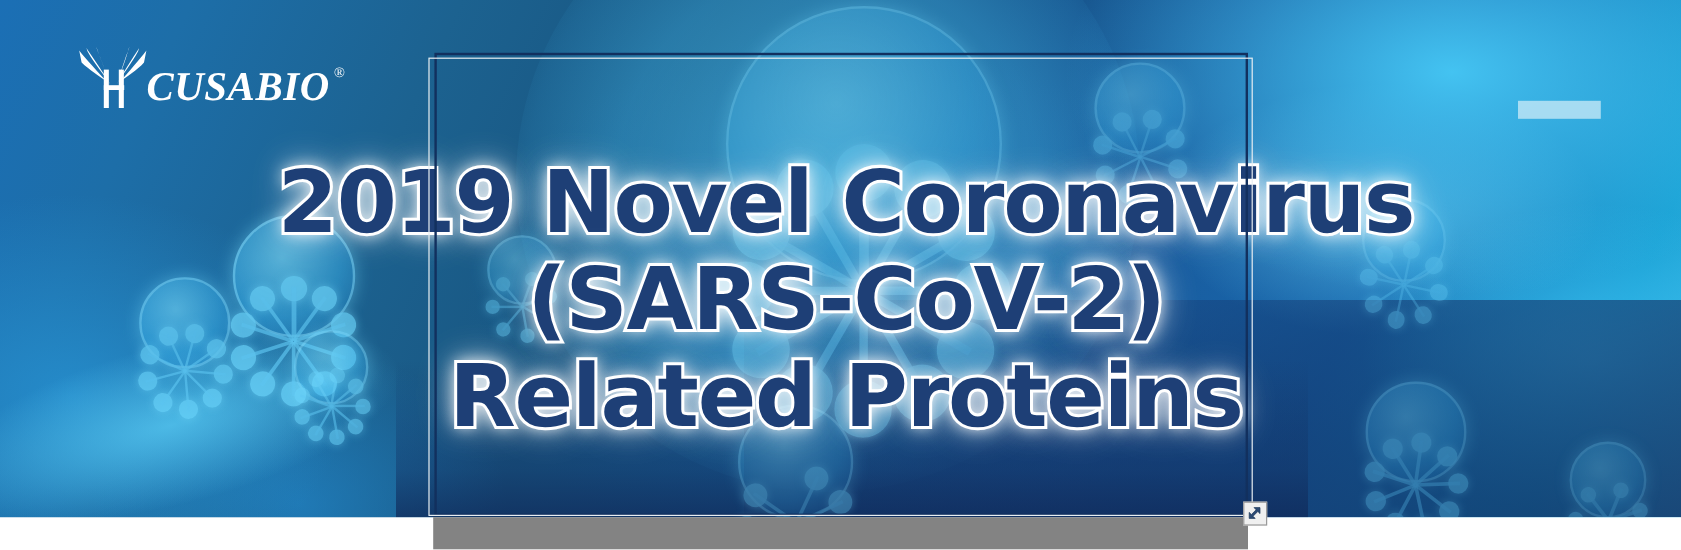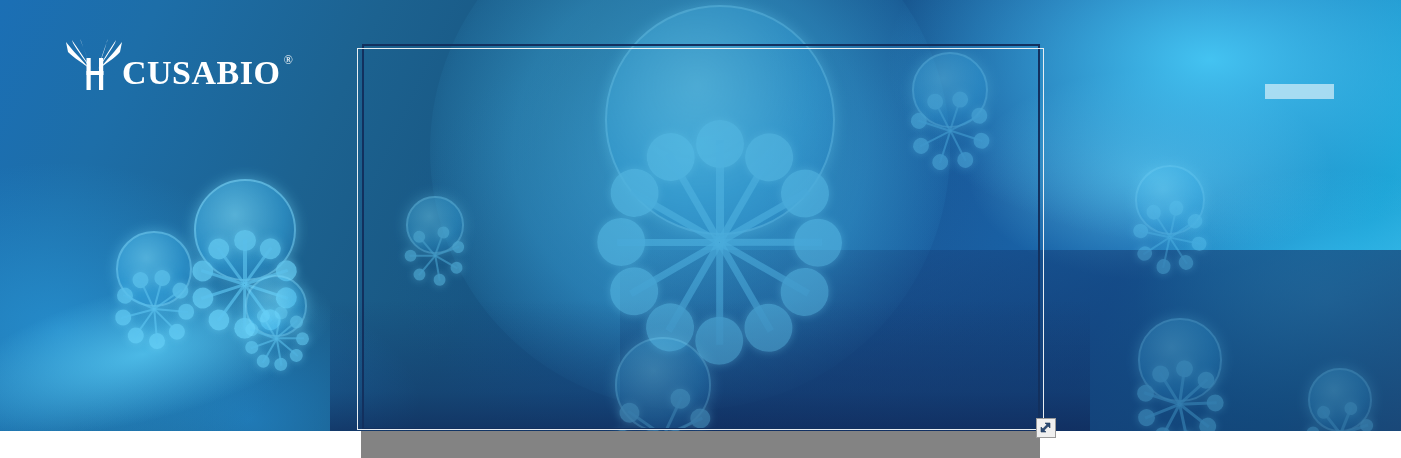--- a/index.html
+++ b/index.html
@@ -139,20 +139,21 @@
   #logo-text {
     color: #ffffff;
     font-family: "Liberation Serif", serif;
     font-weight: bold;
     font-size: 34px;
     letter-spacing: 0.5px;
     line-height: 1;
     margin-left: -6px;
     margin-bottom: 4px;
     position: relative;
+    font-style: italic;
   }
   #logo-reg {
     position: absolute;
     top: -2px;
     right: -13px;
     font-size: 12px;
     font-weight: normal;
     font-family: "Liberation Serif", serif;
   }
 
@@ -383,20 +384,25 @@
         <path d="M46 3 C42 13, 38 26, 35 36 C37 28, 43 14, 45 5 Z" fill="#ffffff"></path>
         <rect x="24.5" y="22" width="4.2" height="32" fill="#ffffff"></rect>
         <rect x="37" y="22" width="4.2" height="32" fill="#ffffff"></rect>
         <rect x="24.5" y="35" width="17" height="4" fill="#ffffff"></rect>
       </svg>
       <div id="logo-text">
         <span>CUSABIO</span><span id="logo-reg">®</span>
       </div>
     </div>
 
+    <div id="title">
+      <span class="line">2019 Novel Coronavirus</span>
+      <span class="line">(SARS-CoV-2)</span>
+      <span class="line">Related Proteins</span>
+    </div>
 
     <div id="top-right-bar"></div>
 
   </div>
 
   <div id="frame-navy"></div>
   <div id="frame-white"></div>
 
   <div id="bottom-bar"></div>
 

